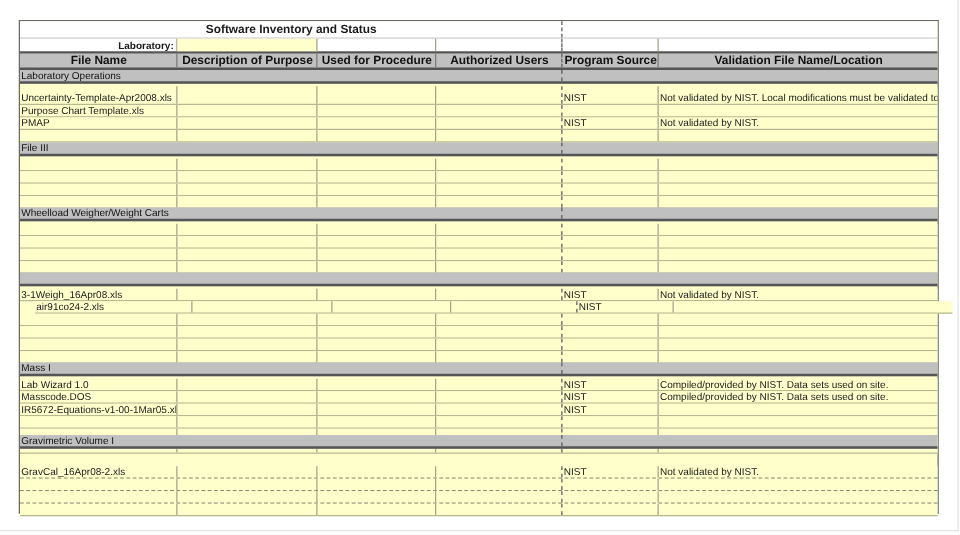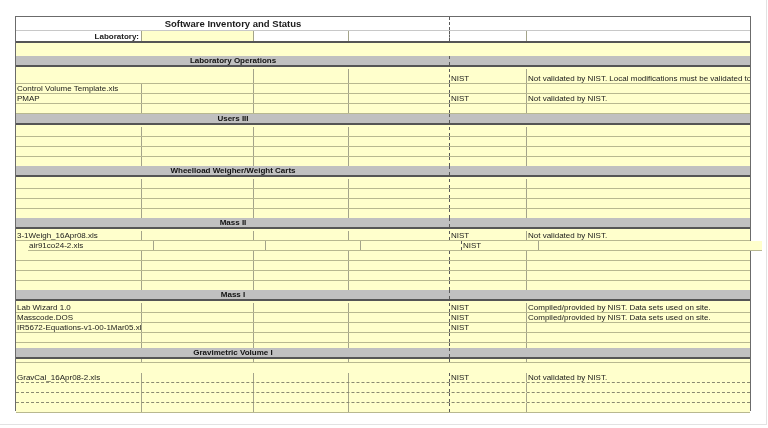--- a/index.html
+++ b/index.html
@@ -25,21 +25,21 @@
     .title-row { top: 0; height: 14px; background: #ffffff; border-bottom: 1px solid #c8c8c8; }
     .title-row .cell { font-weight: bold; font-size: 9.5px; line-height: 14px; text-align: center; }
     .lab-row { top: 14px; height: 12px; background: #ffffff; border-bottom: 2px solid #555; }
     .lab-row .cell { line-height: 11px; }
     .lab-label { text-align: right; font-weight: bold; font-size: 8px; padding-right: 2px; }
     .lab-input { background: #ffffcc; }
     .hdr-row { top: 26px; height: 13px; background: #c0c0c0; border-bottom: 2px solid #555; }
     .hdr-row .cell { font-weight: bold; font-size: 9.5px; line-height: 12px; text-align: center; color: #111; }
     .hdr-row .vline { border-right: 1px solid #7a7a7a; }
     .sec-row { height: 11px; background: #c0c0c0; border-bottom: 2px solid #555; }
-    .sec-row .cell { font-weight: bold; font-size: 8px; line-height: 10px; text-align: center; color: #111; }
+    .sec-row .cell { font-weight: normal; font-size: 8px; line-height: 10px; text-align: left; color: #111; }
     .data-row { height: 10px; border-bottom: 1px solid #b8b890; background: #ffffcc; }
     .data-row.dashed { border-bottom: 1px dashed #8a8a70; }
     .data-row .cell { line-height: 10px; }
     .pb { border-right: 1px dashed #5a5a5a !important; }
     .c1 { left: 0; width: 126px; }
     .c2 { left: 126px; width: 112px; }
     .c3 { left: 238px; width: 95px; }
     .c4 { left: 333px; width: 101px; }
     .c5 { left: 434px; width: 77px; }
     .c6 { left: 511px; width: 223px; }
@@ -57,34 +57,43 @@
     <div class="cell span1to5 pb">Software Inventory and Status</div>
   </div>
   <div class="row lab-row">
     <div class="cell c1 lab-label vline">Laboratory:</div>
     <div class="cell c2 lab-input vline"></div>
     <div class="cell c3 vline"></div>
     <div class="cell c4 pb"></div>
     <div class="cell c5 vline"></div>
     <div class="cell c6"></div>
   </div>
+  <div class="row hdr-row">
+    <div class="cell c1 vline">File Name</div>
+    <div class="cell c2 vline">Description of Purpose</div>
+    <div class="cell c3 vline">Used for Procedure</div>
+    <div class="cell c4 pb">Authorized Users</div>
+    <div class="cell c5 vline">Program Source</div>
+    <div class="cell c6">Validation File Name/Location</div>
+  </div>
   <div id="body-rows">
       <div class="row sec-row" style="top: 39px;">
         <div class="cell span14 pb">Laboratory Operations</div>
         <div class="cell span56"></div>
       </div>
       <div class="row data-row" style="top: 52px; height: 15px;">
+        <div class="cell c1 vline" style="padding-top:5px">Uncertainty-Template-Apr2008.xls</div>
         <div class="cell c2 vline" style="padding-top:5px"></div>
         <div class="cell c3 vline" style="padding-top:5px"></div>
         <div class="cell c4 pb" style="padding-top:5px"></div>
         <div class="cell c5 vline" style="padding-top:5px">NIST</div>
         <div class="cell c6" style="padding-top:5px">Not validated by NIST. Local modifications must be validated too.</div>
       </div>
       <div class="row data-row" style="top: 67px; height: 10px;">
-        <div class="cell c1 vline">Control Volume Template.xls</div>
+        <div class="cell c1 vline">Purpose Chart Template.xls</div>
         <div class="cell c2 vline"></div>
         <div class="cell c3 vline"></div>
         <div class="cell c4 pb"></div>
         <div class="cell c5 vline"></div>
         <div class="cell c6"></div>
       </div>
       <div class="row data-row" style="top: 77px; height: 10px;">
         <div class="cell c1 vline">PMAP</div>
         <div class="cell c2 vline"></div>
         <div class="cell c3 vline"></div>
@@ -94,21 +103,21 @@
       </div>
       <div class="row data-row" style="top: 87px; height: 10px;">
         <div class="cell c1 vline"></div>
         <div class="cell c2 vline"></div>
         <div class="cell c3 vline"></div>
         <div class="cell c4 pb"></div>
         <div class="cell c5 vline"></div>
         <div class="cell c6"></div>
       </div>
       <div class="row sec-row" style="top: 97px;">
-        <div class="cell span14 pb">Users III</div>
+        <div class="cell span14 pb">File III</div>
         <div class="cell span56"></div>
       </div>
       <div class="row data-row" style="top: 110px; height: 10px;">
         <div class="cell c1 vline"></div>
         <div class="cell c2 vline"></div>
         <div class="cell c3 vline"></div>
         <div class="cell c4 pb"></div>
         <div class="cell c5 vline"></div>
         <div class="cell c6"></div>
       </div>
@@ -166,21 +175,20 @@
       </div>
       <div class="row data-row" style="top: 192px; height: 10px;">
         <div class="cell c1 vline"></div>
         <div class="cell c2 vline"></div>
         <div class="cell c3 vline"></div>
         <div class="cell c4 pb"></div>
         <div class="cell c5 vline"></div>
         <div class="cell c6"></div>
       </div>
       <div class="row sec-row" style="top: 201px;">
-        <div class="cell span14 pb">Mass II</div>
         <div class="cell span56"></div>
       </div>
       <div class="row data-row" style="top: 214px; height: 10px; padding-left: 12px;">
         <div class="cell c1 vline">3-1Weigh_16Apr08.xls</div>
         <div class="cell c2 vline"></div>
         <div class="cell c3 vline"></div>
         <div class="cell c4 pb"></div>
         <div class="cell c5 vline">NIST</div>
         <div class="cell c6">Not validated by NIST.</div>
       </div>

